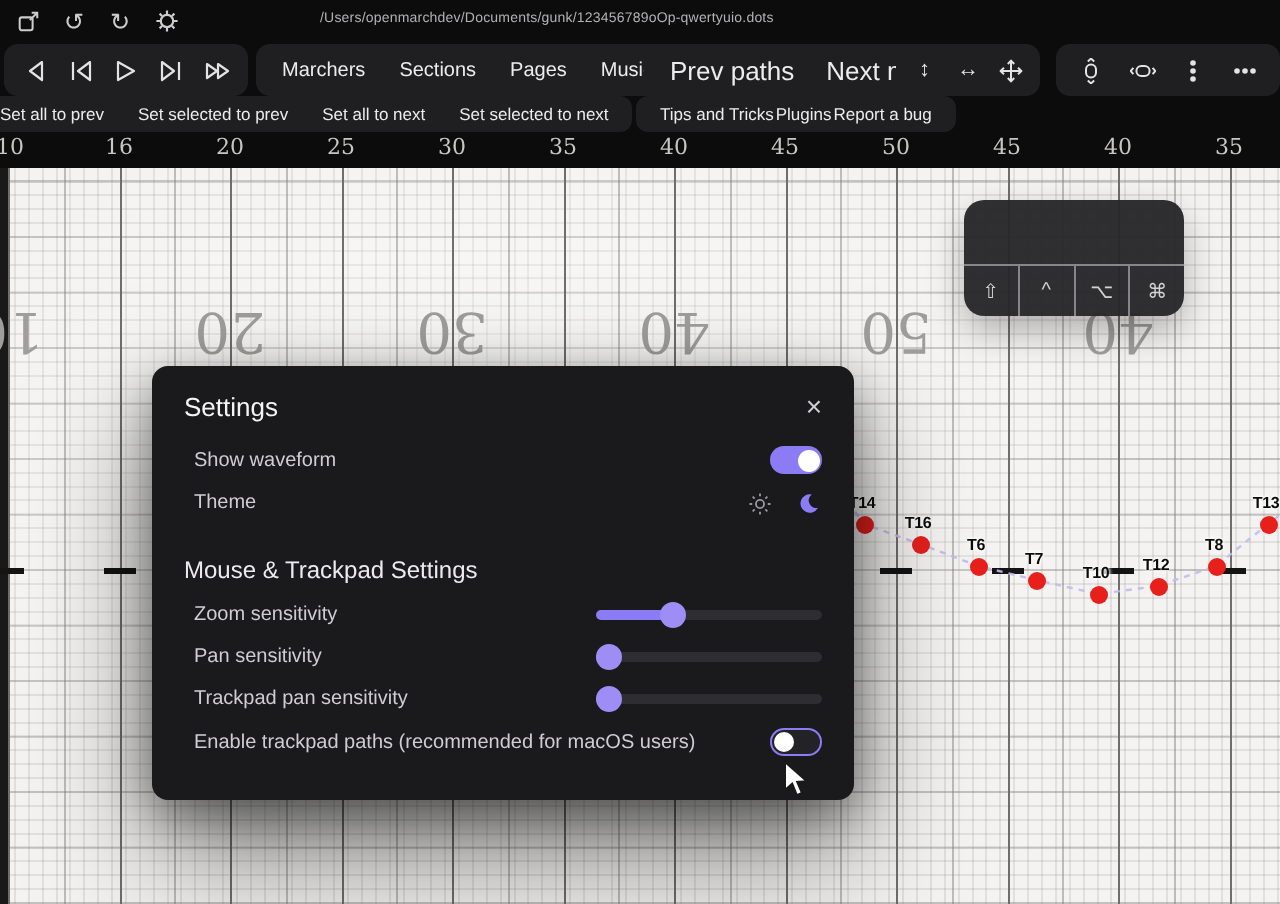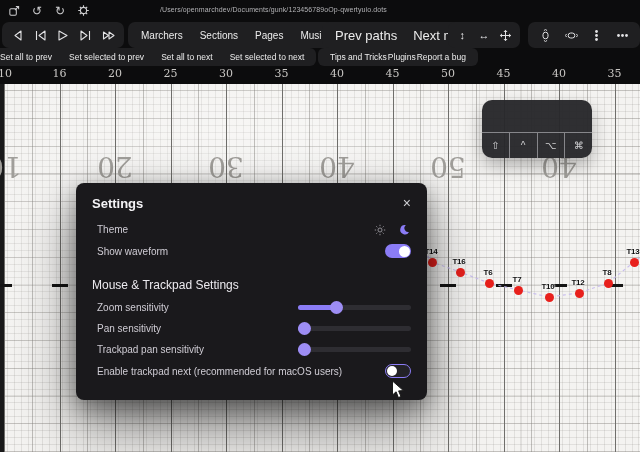--- a/index.html
+++ b/index.html
@@ -57,21 +57,21 @@
     border-radius:10px;box-shadow:0 8px 18px rgba(0,0,0,.28);display:flex;flex-direction:column;overflow:hidden;z-index:20}
   .tp-pad{flex:1}
   .tp-keys{height:26px;border-top:1px solid #86868a;display:flex}
   .tp-key{flex:1;display:flex;align-items:center;justify-content:center;color:#d2d2d4;font-size:10px}
   .tp-key + .tp-key{border-left:1px solid #86868a}
 
   
   .modal{position:absolute;left:76px;top:183px;width:351px;height:217px;background:#1a191c;border-radius:8px;
     box-shadow:0 26px 60px rgba(0,0,0,.5),0 8px 24px rgba(0,0,0,.4);padding:12px 16px 0;color:#d9d7dc;z-index:50}
   .modal-header{display:flex;justify-content:space-between;align-items:center;margin-bottom:8px;height:16px}
-  .modal-title{font-size:13px;color:#f4f3f6;font-weight:700}
+  .modal-title{font-size:13px;color:#f4f3f6;font-weight:400}
   .close-btn{color:#d0d0d4;font-size:14px;line-height:1}
   .section-heading{font-size:12px;color:#eceaef;font-weight:400;height:15px;margin-bottom:2px}
   .section-heading.mouse{margin-top:16px;margin-bottom:4px}
   .setting-row{display:flex;justify-content:space-between;align-items:center;height:21px;padding-left:5px;
     font-size:10px;color:#cfccd4}
   .setting-row.tall{height:22px}
   .theme-icons{display:flex;gap:9px;align-items:center}
   .toggle{width:26px;height:14px;border-radius:8px;position:relative}
   .toggle.on{background:var(--accent)}
   .toggle.on .tknob{position:absolute;right:1.5px;top:1.5px;width:11px;height:11px;border-radius:50%;background:#fff}
@@ -292,41 +292,41 @@
         <div class="tp-key">⌥</div>
         <div class="tp-key">⌘</div>
       </div>
   </div>
 
   <div class="modal">
     <div class="modal-header">
       <div class="modal-title">Settings</div>
       <button class="close-btn">×</button>
     </div>
+    <div class="setting-row tall">
+      <span>Show waveform</span>
+      <span class="toggle on" id="waveform-toggle">
+          <span class="tknob"></span>
+        </span>
+    </div>
     <div class="setting-row">
       <span>Theme</span>
       <span class="theme-icons">
         <button class="icon-btn">
           <svg width="12" height="12" viewBox="0 0 13 13" fill="none" stroke="#98969c" stroke-width="1">
             <circle cx="6.5" cy="6.5" r="2.2"></circle>
             <path d="M6.5 0.8 V2.3 M6.5 10.7 V12.2 M0.8 6.5 H2.3 M10.7 6.5 H12.2 M2.5 2.5 L3.6 3.6 M9.4 9.4 L10.5 10.5 M10.5 2.5 L9.4 3.6 M3.6 9.4 L2.5 10.5"></path>
           </svg>
         </button>
         <button class="icon-btn">
           <svg width="12" height="12" viewBox="0 0 14 14">
               <path d="M9.2,1.4 A5.4 5.4 0 1 0 12.8,9.2 A4.4 4.4 0 0 1 9.2,1.4 Z" fill="#8b7cf6"></path>
             </svg>
         </button>
       </span>
-    </div>
-    <div class="setting-row tall">
-      <span>Show waveform</span>
-      <span class="toggle on" id="waveform-toggle">
-          <span class="tknob"></span>
-        </span>
     </div>
     <div class="section-heading mouse">Mouse &amp; Trackpad Settings</div>
     <div id="slider-rows">
         <div class="setting-row">
           <span>Zoom sensitivity</span>
           <span class="slider">
             <span class="sfill" style="width: 41px;"></span>
             <span class="sknob" style="left: 32px;"></span>
           </span>
         </div>
@@ -339,21 +339,21 @@
         </div>
         <div class="setting-row">
           <span>Trackpad pan sensitivity</span>
           <span class="slider">
             <span class="sfill" style="width: 9px;"></span>
             <span class="sknob" style="left: 0px;"></span>
           </span>
         </div>
       </div>
     <div class="setting-row tall">
-      <span>Enable trackpad next (recommended for macOS users)</span>
+      <span>Enable trackpad paths (recommended for macOS users)</span>
       <span class="toggle off" id="trackpad-toggle">
           <span class="tknob"></span>
         </span>
     </div>
   </div>
 
   <svg class="cursor" width="14" height="20" viewBox="0 0 14 20">
     <path d="M1.5 1 L1.5 15 L5.1 11.8 L7.4 17.6 L10 16.5 L7.6 10.9 L12.4 10.6 Z" fill="#fff" stroke="#1a1a1a" stroke-width="1"></path>
   </svg>
 

